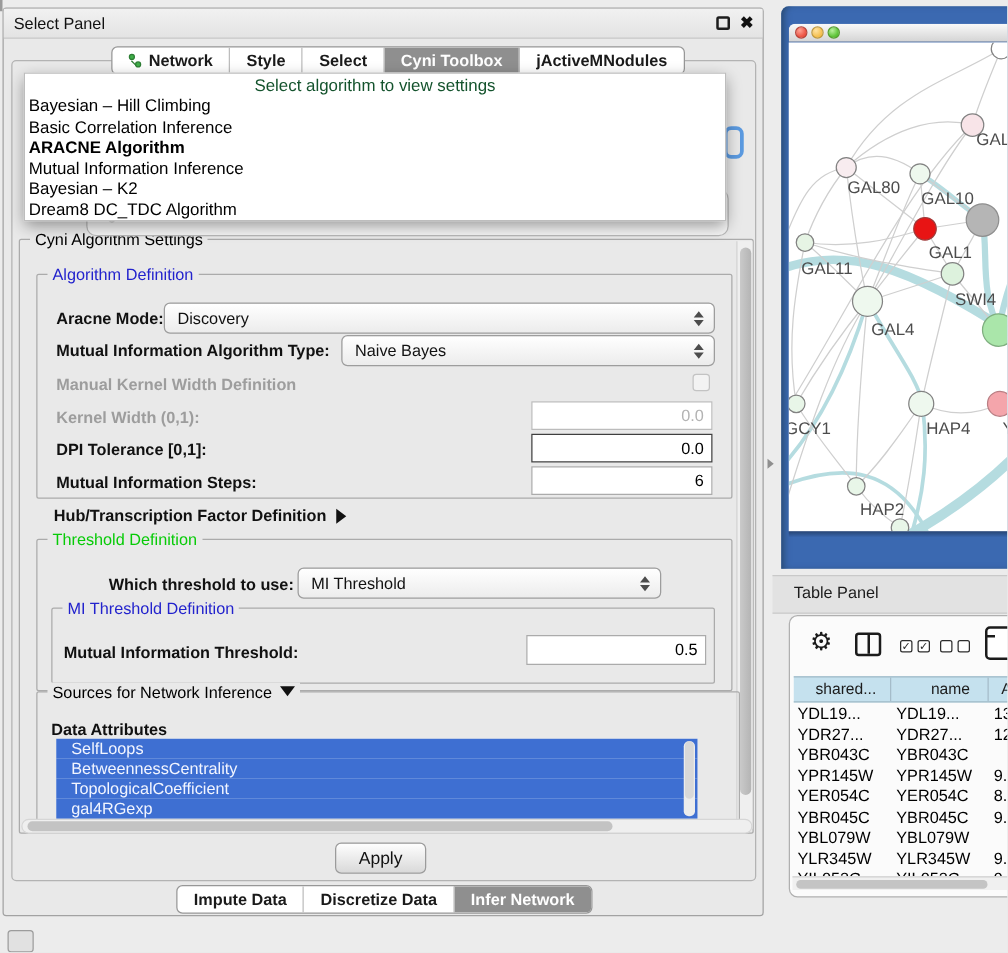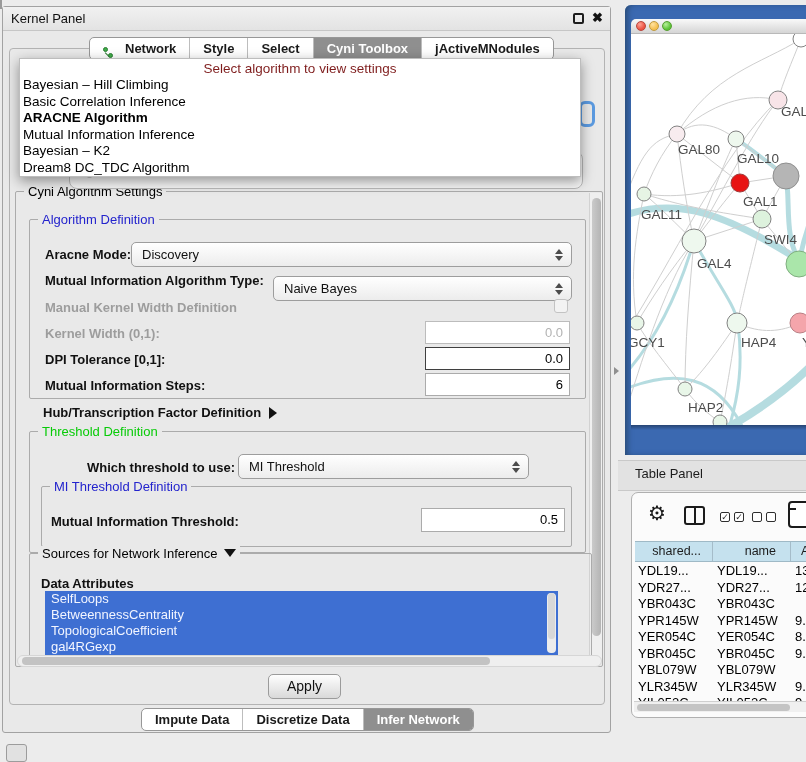--- a/index.html
+++ b/index.html
@@ -13,42 +13,42 @@
   .cp-title { position:absolute; left:0; top:0; right:0; height:24px;
         background:linear-gradient(#f1f1f1,#e3e3e3); border-bottom:1px solid #c6c6c6; }
   .cp-title .t { position:absolute; left:8px; top:0; line-height:24px; font-size:13px; color:#111; }
   .ic-float { position:absolute; right:26px; top:6px; width:11px; height:11px; border:2px solid #1d1d1d; border-radius:2px; }
   .ic-close { position:absolute; right:7px; top:3px; font-size:13px; font-weight:bold; color:#111; cursor:default; }
 
   
   .segbar { position:absolute; display:flex; height:23px; background:#fff;
             border:1px solid #979797; border-radius:5px; overflow:hidden; z-index:3; }
   .seg { padding:0 13px; line-height:21px; font-size:13px; font-weight:bold; color:#1a1a1a;
-         border-left:1px solid #bdbdbd; white-space:nowrap; display:flex; align-items:flex-end; gap:11px; }
+         border-left:1px solid #bdbdbd; white-space:nowrap; display:flex; align-items:center; gap:5px; }
   .seg:first-child { border-left:none; }
   .seg.sel { background:#8f8f8f; color:#fff; }
   .net-ico { display:inline-block; width:11px; height:12px; position:relative; }
   .net-ico i { position:absolute; width:5px; height:5px; border-radius:50%; background:#3fae49; border:1px solid #2c7d33; }
   .net-ico i:nth-child(1){ left:0; top:0; }
   .net-ico i:nth-child(2){ left:5px; top:6px; }
   .net-ico b { position:absolute; left:3px; top:3px; width:6px; height:6px;
                border-left:1px solid #2c7d33; transform:rotate(-45deg); }
 
   .cp-content { position:absolute; left:6px; top:41px; width:596px; height:657px;
                 border:1px solid #b3b3b3; border-radius:4px; background:#e9e9e9; }
 
   
   .ghost-combo { position:absolute; left:66px; top:144px; width:514px; height:38px;
                  background:#f5f5f5; border:1px solid #b8b8b8; border-radius:8px; z-index:1; }
   .ghost-combo span { position:absolute; left:16px; top:11px; font-size:13px; color:#bdbdbd; }
 
   
   .pop { position:absolute; left:16px; top:51px; width:562px; height:119px; background:#fff;
          border:1px solid #bdbdbd; box-shadow:0 4px 12px rgba(0,0,0,.4); z-index:6; padding-top:1px; }
-  .pop-prompt { height:17px; line-height:17px; text-align:center; color:#7f1d1d; font-size:13.5px; }
+  .pop-prompt { height:17px; line-height:17px; text-align:center; color:#14532d; font-size:13.5px; }
   .pop-item { height:16.5px; line-height:16.5px; padding-left:3px; font-size:13.5px; color:#000; }
   .pop-item.bold { font-weight:bold; }
 
   
   .grp { position:absolute; border:1px solid #ababab; border-radius:2px; }
   .grp-title { position:absolute; top:-8px; left:8px; background:#e9e9e9; padding:0 4px;
                font-size:13px; color:#000; white-space:nowrap; }
   .grp-title.blue { color:#2323cd; }
   .grp-title.green { color:#07cb07; }
 
@@ -75,21 +75,21 @@
            border-right:6px solid transparent; border-top:8px solid #111; margin-left:6px; vertical-align:1px; }
 
   
   .vsb { position:absolute; background:#efefef; border-left:1px solid #d2d2d2; }
   .vsb .th { position:absolute; left:2px; width:9px; background:linear-gradient(90deg,#cacaca,#b4b4b4); border-radius:5px; }
   .hsb { position:absolute; background:#efefef; border:1px solid #d6d6d6; border-radius:7px; }
   .hsb .th { position:absolute; top:1px; height:8px; background:#c3c3c3; border-radius:4px; }
 
   
   .attr-list { position:absolute; left:42px; top:584px; width:513px; height:67px; background:#fff; }
-  .attr-item { height:16px; line-height:16px; padding-left:6px; font-size:13px;
+  .attr-item { height:16px; line-height:16px; padding-left:12px; font-size:13px;
                background:#3e6fd2; color:#f2f5ff; }
   .attr-sb { position:absolute; right:2px; top:2px; width:9px; height:60px; background:#ececec; border-radius:4px; }
   .attr-sb .th { position:absolute; left:1px; top:0; width:7px; height:46px; background:#d8d8d8; border-radius:4px; }
 
   .btn { position:absolute; text-align:center; font-size:14px; color:#111;
          background:linear-gradient(#fefefe,#d9d9d9); border:1px solid #9b9b9b; border-radius:5px; }
 
   
   .split-arrow { position:absolute; left:614px; top:367px; width:0; height:0;
                  border-top:4px solid transparent; border-bottom:4px solid transparent; border-left:5px solid #8f8f8f; }
@@ -142,21 +142,21 @@
   .corner-mark { position:absolute; left:0; top:0; width:2px; height:9px; background:#9a9a9a; }
 </style>
 </head>
 <body>
 
 <div id="stage">
   <div class="corner-mark"></div>
 
   <div class="cp">
     <div class="cp-title">
-      <span class="t">Kernel Panel</span>
+      <span class="t">Select Panel</span>
       <span class="ic-float"></span>
       <span class="ic-close">✖</span>
     </div>
 
     <div class="segbar" style="left:86px; top:30px;">
       <div class="seg">
         <span class="net-ico">
             <b></b>
             <i></i>
             <i></i>
@@ -209,21 +209,21 @@
     </div>
     <span class="lbl" style="left:42px; top:240px;">Aracne Mode:</span>
     <div class="combo" style="left:128px; top:235px; width:441px; height:25px;">
       <span>Discovery</span>
       <span class="stepper">
           <i class="up"></i>
           <i class="dn"></i>
         </span>
     </div>
     <span class="lbl" style="left:42px; top:266px;">Mutual Information Algorithm Type:</span>
-    <div class="combo" style="left:270px; top:261px; width:299px; height:25px;margin-top:8px;">
+    <div class="combo" style="left:270px; top:261px; width:299px; height:25px;">
       <span>Naive Bayes</span>
       <span class="stepper">
           <i class="up"></i>
           <i class="dn"></i>
         </span>
     </div>
     <span class="lbl dis" style="left:42px; top:293px;">Manual Kernel Width Definition</span>
     <div class="chk" style="left:551px; top:292px;"></div>
     <span class="lbl dis" style="left:42px; top:319px;">Kernel Width (0,1):</span>
     <div class="fld dis" style="left:422px; top:314px; width:145px; height:23px;">0.0</div>

